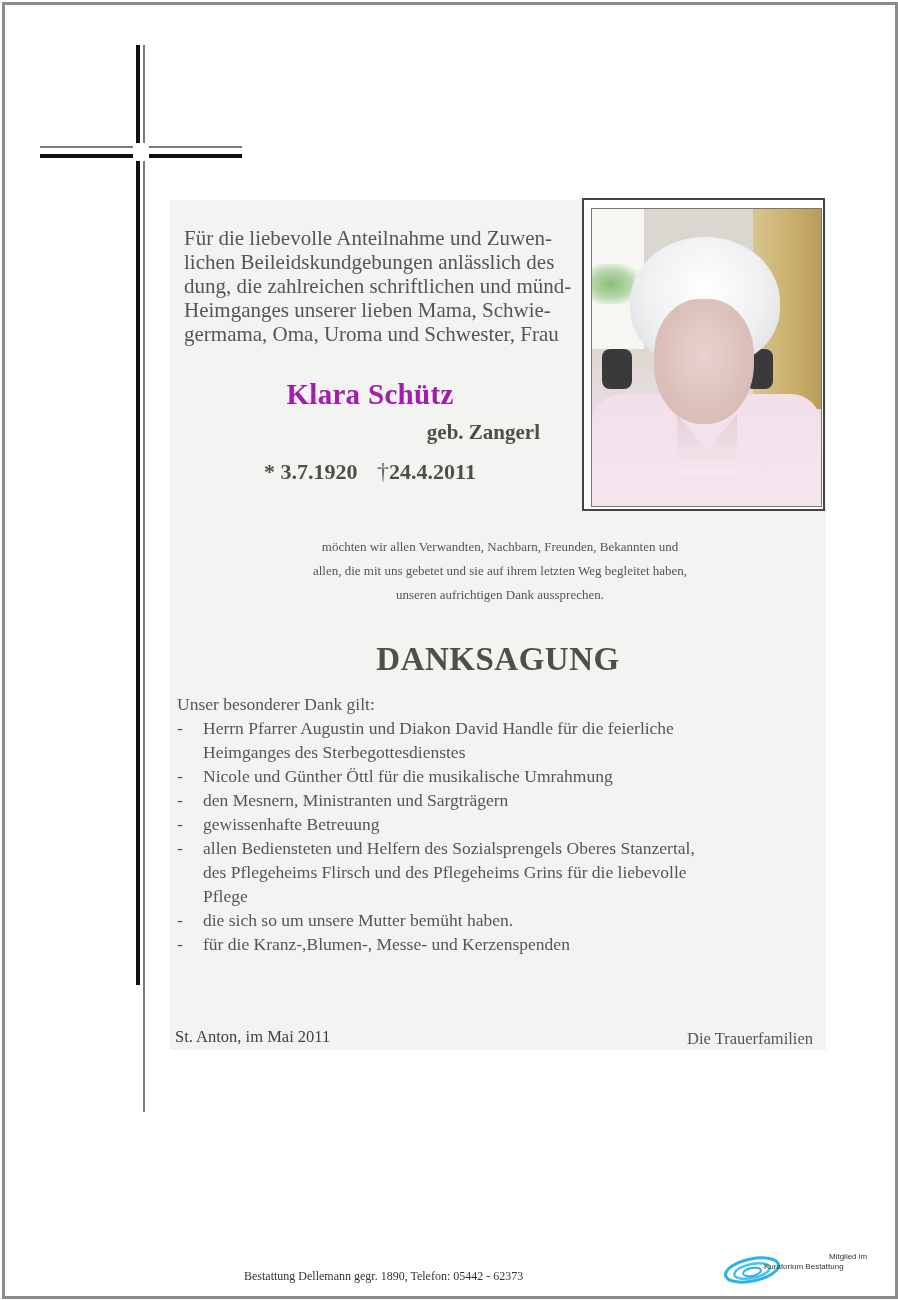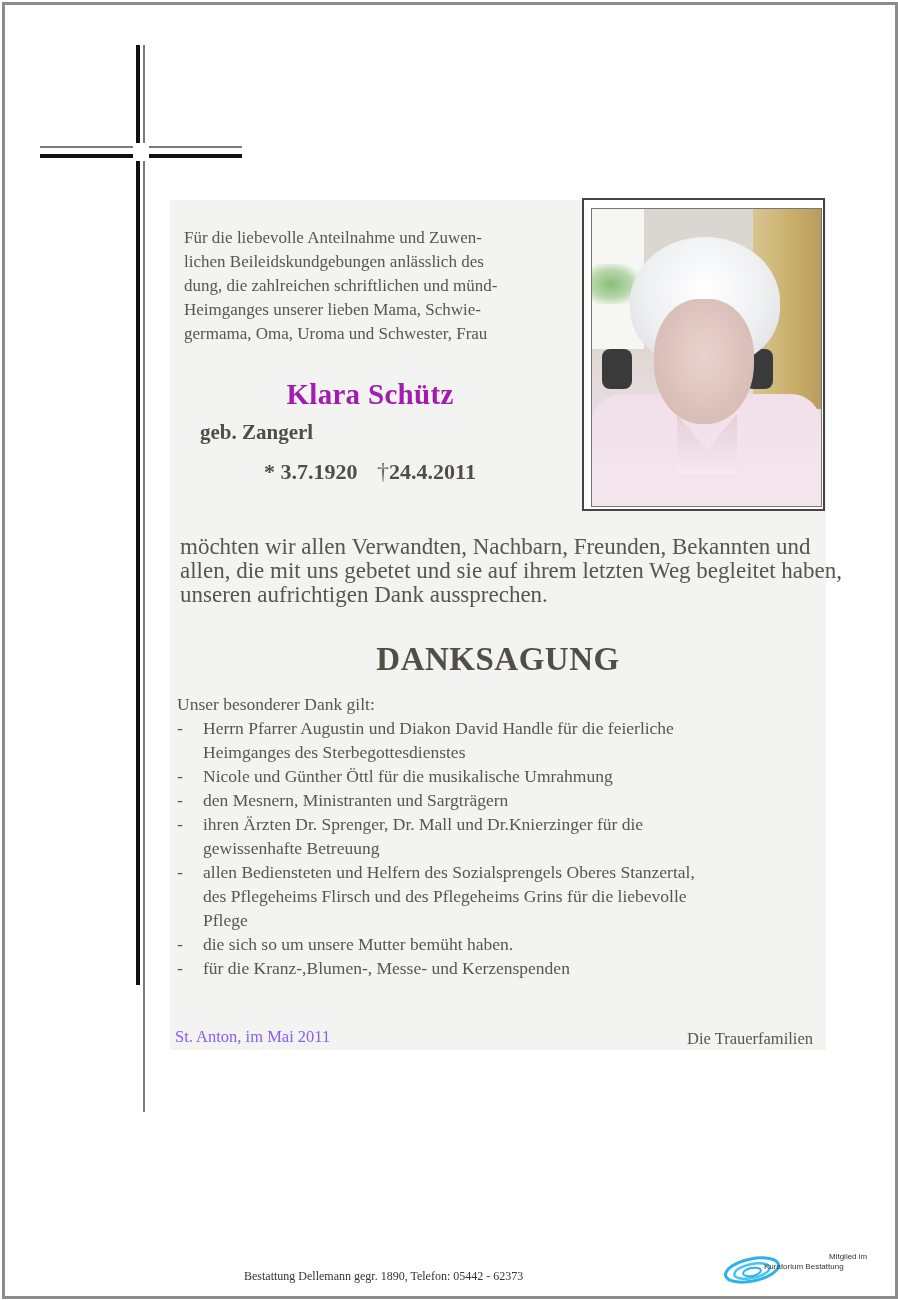--- a/index.html
+++ b/index.html
@@ -16,29 +16,29 @@
   .cross-h-thick-l { position: absolute; left: 40px; top: 154px; width: 93px; height: 4px; background: #111; }
   .cross-h-thick-r { position: absolute; left: 149px; top: 154px; width: 93px; height: 4px; background: #111; }
   .cross-gap { position: absolute; left: 133px; top: 143px; width: 16px; height: 18px; background: #fff; }
 
   .content-box {
     position: absolute; left: 170px; top: 200px; width: 656px; height: 850px;
     background: #f3f3f2;
   }
   .intro {
     position: absolute; left: 184px; top: 226px; width: 400px;
-    font-size: 17px; line-height: 24px; color: #555;
+    font-size: 21px; line-height: 24px; color: #555;
   }
   .intro div { white-space: nowrap; }
   .name {
     position: absolute; left: 200px; top: 378px; width: 340px; text-align: center;
     font-size: 29px; font-weight: bold; color: #a21caf; letter-spacing: 0.3px;
   }
   .maiden {
-    position: absolute; left: 200px; top: 420px; width: 340px; text-align: left;
+    position: absolute; left: 200px; top: 420px; width: 340px; text-align: right;
     font-size: 21px; font-weight: bold; color: #4f4f45;
   }
   .dates {
     position: absolute; left: 200px; top: 458px; width: 340px; text-align: center;
     font-size: 22px; font-weight: bold; color: #4f4f45; white-space: nowrap;
   }
   .dates .dagger { font-weight: normal; font-size: 24px; color: #666; margin-left: 14px; }
 
   .photo-frame {
     position: absolute; left: 582px; top: 198px; width: 243px; height: 313px;
@@ -55,21 +55,21 @@
   .photo .frame-wall { position: absolute; left: 52px; top: 0; width: 110px; height: 60px; background: #d9d7d0; }
   .photo .hair { position: absolute; left: 38px; top: 28px; width: 150px; height: 130px; border-radius: 50% 50% 45% 45%; background: radial-gradient(ellipse at 50% 40%, #ffffff 0%, #eef0f2 55%, #d8dadd 100%); }
   .photo .face { position: absolute; left: 62px; top: 90px; width: 100px; height: 125px; border-radius: 45% 45% 48% 48%; background: radial-gradient(ellipse at 50% 45%, #e9d3cf 0%, #d9bdb6 70%, #c9aaa3 100%); }
   .photo .chair-l { position: absolute; left: 10px; top: 140px; width: 30px; height: 40px; background: #3a3a3a; border-radius: 8px; }
   .photo .chair-r { position: absolute; right: 48px; top: 140px; width: 28px; height: 40px; background: #3a3a3a; border-radius: 8px; }
   .photo .body { position: absolute; left: 0; top: 185px; width: 229px; height: 120px; background: linear-gradient(180deg, #f1e0ea 0%, #f5e6ee 100%); border-radius: 30px 30px 0 0; }
   .photo .collar { position: absolute; left: 85px; top: 205px; width: 60px; height: 60px; background: linear-gradient(180deg, #e4cfd9, #f6e9f0); clip-path: polygon(0 0, 50% 60%, 100% 0, 100% 100%, 0 100%); }
 
   .body-text {
     position: absolute; left: 180px; top: 535px; width: 640px;
-    font-size: 23px; line-height: 24px; color: #555;
+    font-size: 13px; line-height: 24px; color: #555; text-align: center;
   }
   .body-text div { white-space: nowrap; }
   .heading {
     position: absolute; left: 170px; top: 625px; width: 656px; text-align: center;
     font-size: 33px; font-weight: bold; color: #4f4f45; letter-spacing: 0.5px; margin-top: 16px;
   }
   .thanks-intro {
     position: absolute; left: 177px; top: 692px;
     font-size: 17.5px; line-height: 24px; color: #555; white-space: nowrap;
   }
@@ -77,21 +77,21 @@
     position: absolute; left: 177px; top: 716px; width: 640px;
     margin: 0; padding: 0; list-style: none;
     font-size: 17.5px; line-height: 24px; color: #555;
   }
   .thanks-list li { position: relative; padding-left: 26px; }
   .thanks-list li .dash { position: absolute; left: 0; top: 0; }
   .thanks-list li div { white-space: nowrap; }
 
   .place-date {
     position: absolute; left: 175px; top: 1027px;
-    font-size: 16.5px; color: #8b5cf6; white-space: nowrap;
+    font-size: 16.5px; color: #404040; white-space: nowrap;
   }
   .signature {
     position: absolute; right: 85px; top: 1029px;
     font-size: 16.5px; color: #555; white-space: nowrap;
   }
 
   .footer-text {
     position: absolute; left: 244px; top: 1269px;
     font-size: 12px; color: #333; white-space: nowrap;
   }
@@ -166,21 +166,20 @@
   <li>
     <span class="dash">-</span>
     <div>Nicole und Günther Öttl für die musikalische Umrahmung</div>
   </li>
   <li>
     <span class="dash">-</span>
     <div>den Mesnern, Ministranten und Sargträgern</div>
   </li>
   <li>
     <span class="dash">-</span>
-    <div>ihren Ärzten Dr. Sprenger, Dr. Mall und Dr.Knierzinger für die</div>
     <div>gewissenhafte Betreuung</div>
   </li>
   <li>
     <span class="dash">-</span>
     <div>allen Bediensteten und Helfern des Sozialsprengels Oberes Stanzertal,</div>
     <div>des Pflegeheims Flirsch und des Pflegeheims Grins für die liebevolle</div>
     <div>Pflege</div>
   </li>
   <li>
     <span class="dash">-</span>

